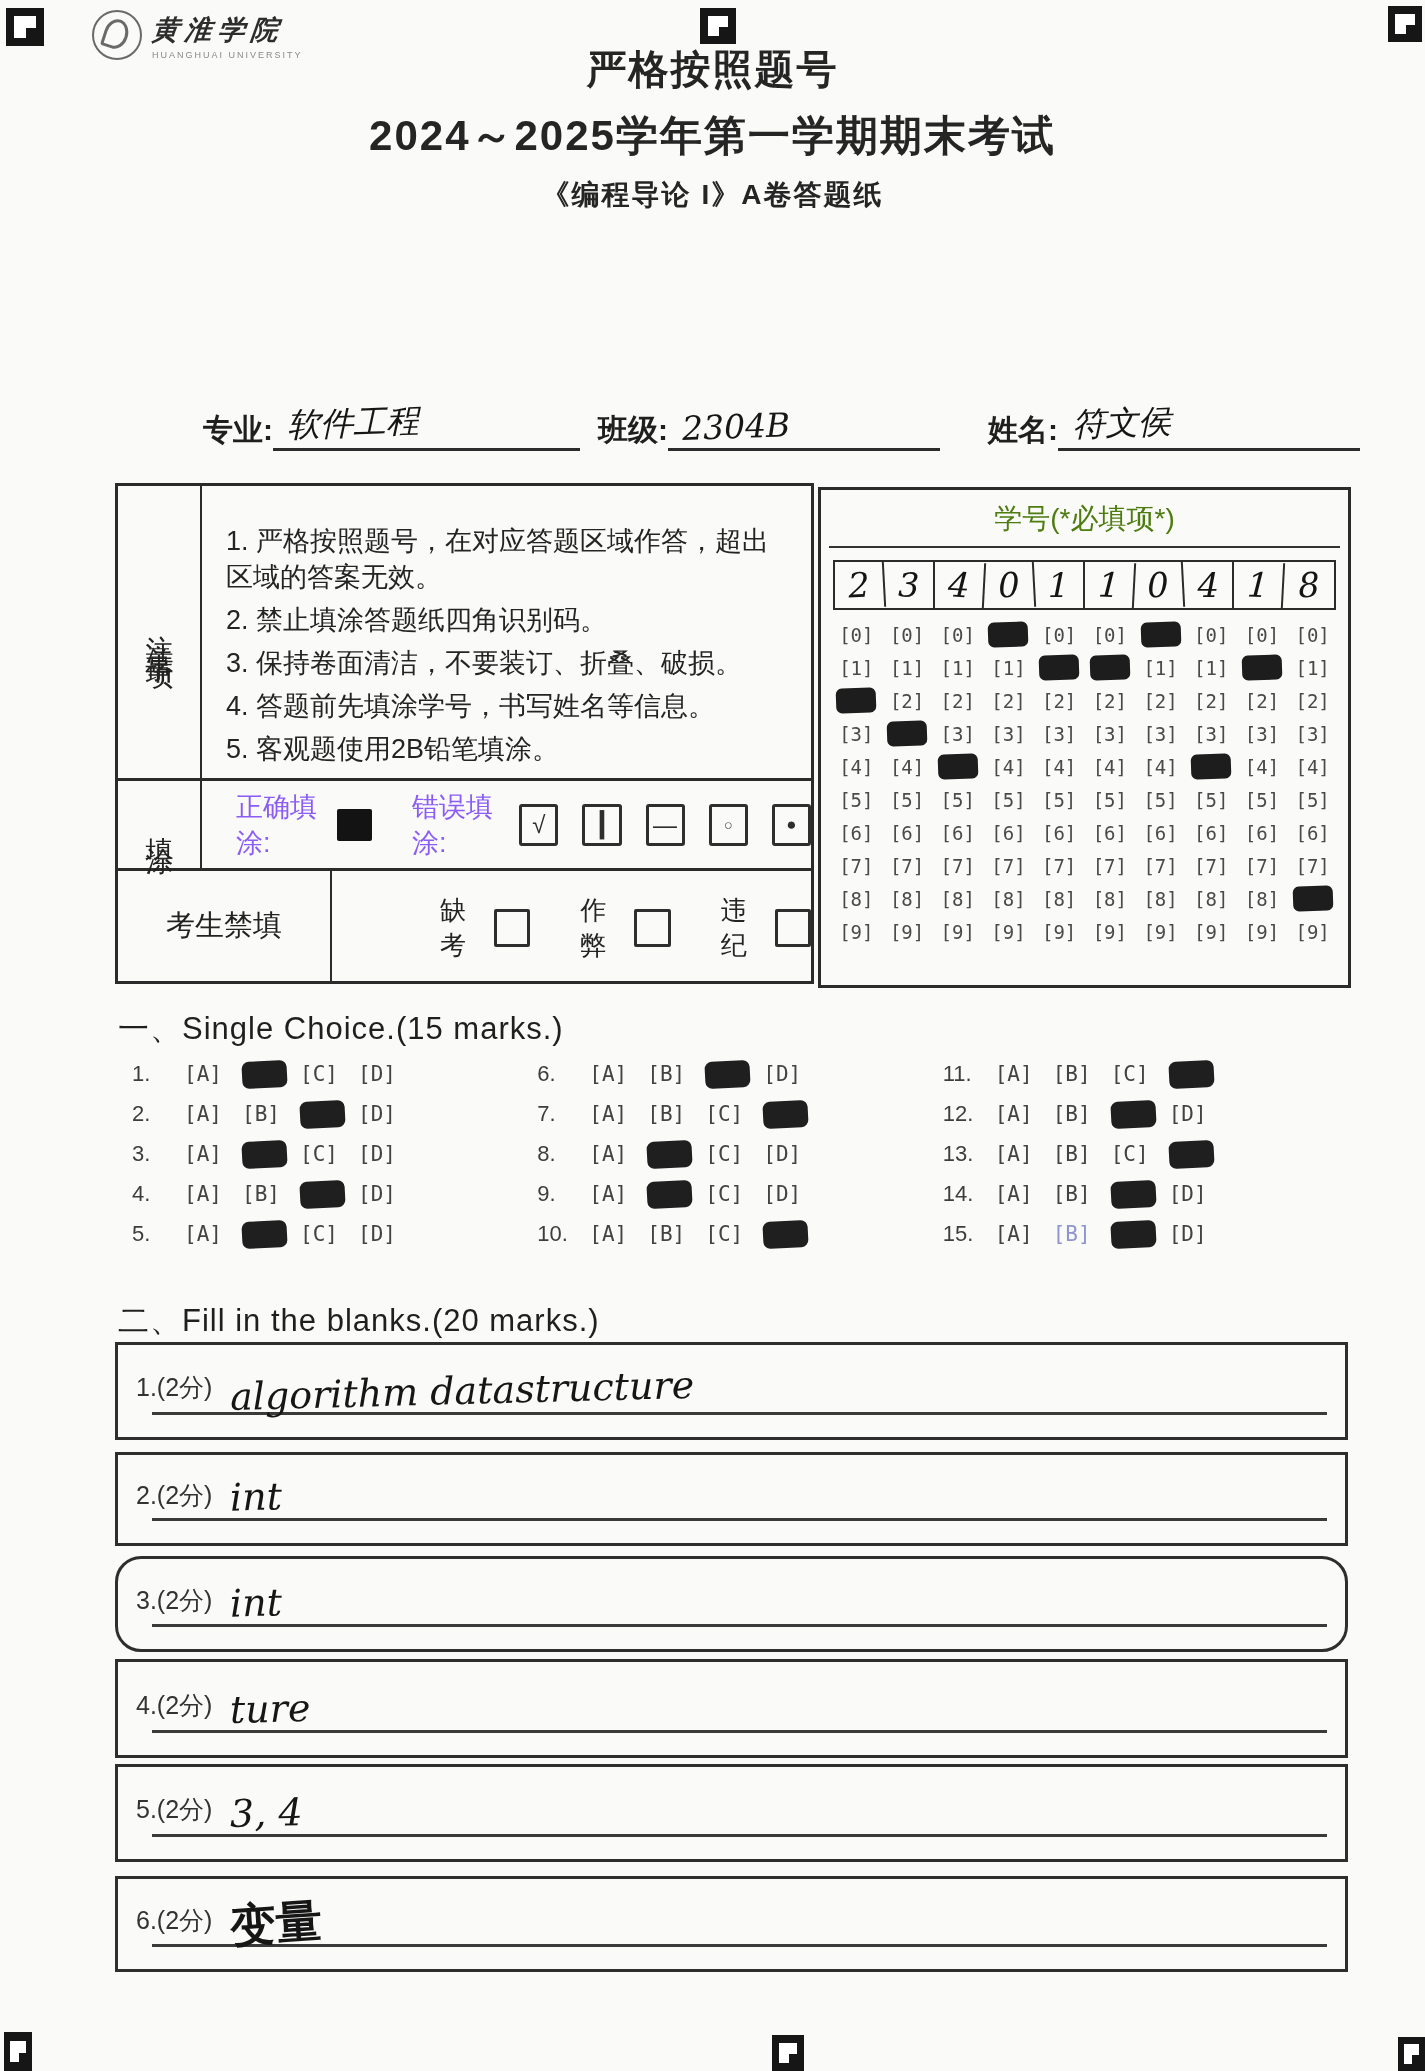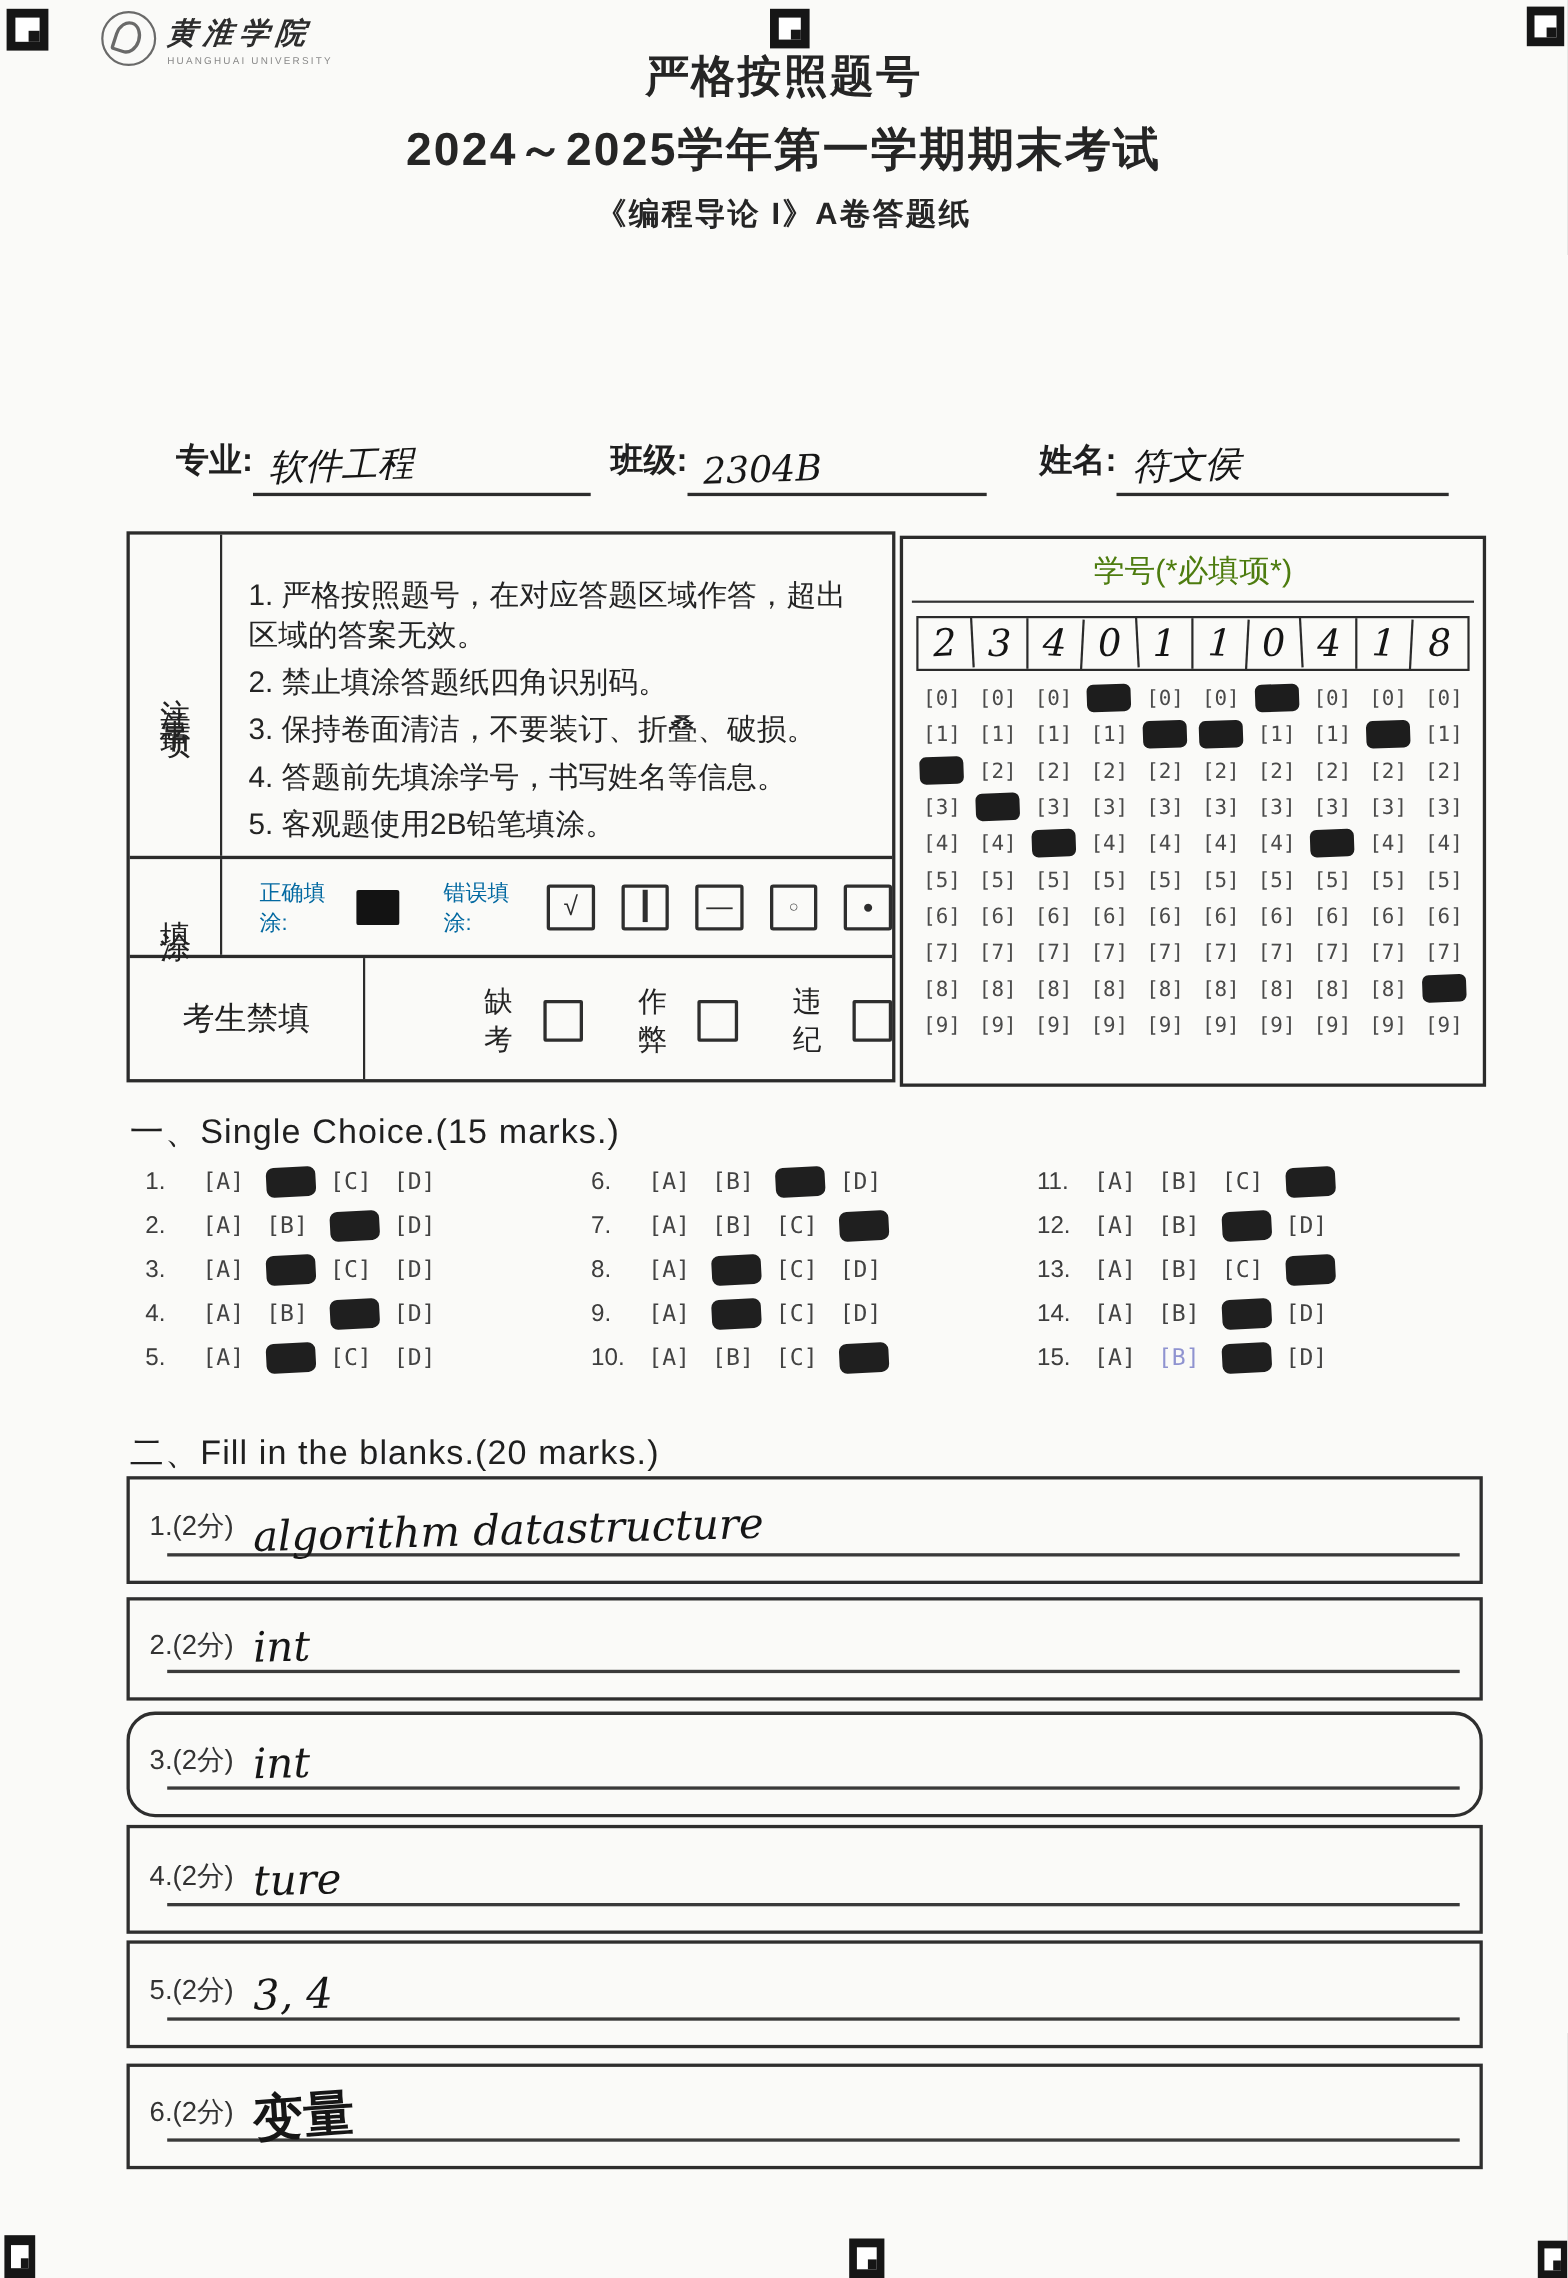--- a/index.html
+++ b/index.html
@@ -20,38 +20,38 @@
   .logo-cn{font-family:"DejaVu Serif",serif;font-style:italic;font-weight:bold;font-size:27px;letter-spacing:6px;color:#2d2d2d;transform:skewX(-6deg);}
   .logo-en{font-size:9px;letter-spacing:2px;color:#8a8a8a;margin-top:2px;}
   
   .title{position:absolute;left:0;width:100%;text-align:center;font-weight:600;color:#252525;letter-spacing:2px;}
   .t0{top:42px;font-size:40px;}
   .t1{top:108px;font-size:42px;}
   .t2{top:176px;font-size:28px;}
   .t3{top:243px;font-size:38px;}
   
   .si{position:absolute;top:398px;left:0;width:100%;height:62px;}
-  .si-group{position:absolute;display:flex;align-items:flex-start;}
+  .si-group{position:absolute;display:flex;align-items:flex-end;margin-left:43px;}
   .si-label{font-size:30px;font-weight:700;color:#1f1f1f;white-space:nowrap;}
   .si-line{border-bottom:3px solid #2c2c2c;height:48px;display:flex;align-items:flex-end;padding:0 8px 2px 14px;}
   .hand{font-family:"DejaVu Serif",serif;font-style:italic;color:#161616;}
   .si-val{font-size:33px;transform:rotate(-2deg);white-space:nowrap;}
   
   .box{position:absolute;border:3px solid #2b2b2b;background:transparent;}
   .lbox{left:115px;top:483px;width:693px;height:495px;display:flex;flex-direction:column;}
   .row{display:flex;}
   .rowA{height:292px;border-bottom:3px solid #2b2b2b;}
   .rowB{height:87px;border-bottom:3px solid #2b2b2b;}
   .rowC{flex:1;}
   .vlab{width:82px;border-right:2px solid #2b2b2b;display:flex;align-items:center;justify-content:center;
         writing-mode:vertical-lr;text-orientation:upright;font-size:28px;letter-spacing:10px;color:#222;}
   .notice-list{flex:1;padding:16px 16px 10px 24px;display:flex;flex-direction:column;justify-content:space-between;margin-top:22px;}
   .notice-item{font-size:27px;line-height:1.32;color:#242424;}
   .fill-row{flex:1;display:flex;align-items:center;gap:18px;padding-left:34px;}
-  .fill-lab{font-size:20px;color:#0369a1;}
+  .fill-lab{font-size:27px;color:#8b5cf6;}
   .sq-solid{width:48px;height:32px;background:#131313;border-radius:2px;}
   .wm-box{width:46px;height:36px;border:3px solid #2e2e2e;border-radius:3px;display:flex;align-items:center;justify-content:center;
           font-size:24px;color:#2e2e2e;margin-left:6px;}
   .wm-1{font-weight:bold;}
   .wm-3{font-size:15px;color:#555;}
   .wm-4{font-size:17px;}
   .clab{width:212px;border-right:2px solid #2b2b2b;display:flex;align-items:center;justify-content:center;font-size:29px;color:#222;}
   .cheat-zone{flex:1;display:flex;justify-content:flex-start;gap:50px;padding:14px 0 10px 108px;}
   .cheat-item{display:flex;flex-direction:row;align-items:center;gap:10px;}
   .cheat-lab{font-size:26px;color:#242424;}

